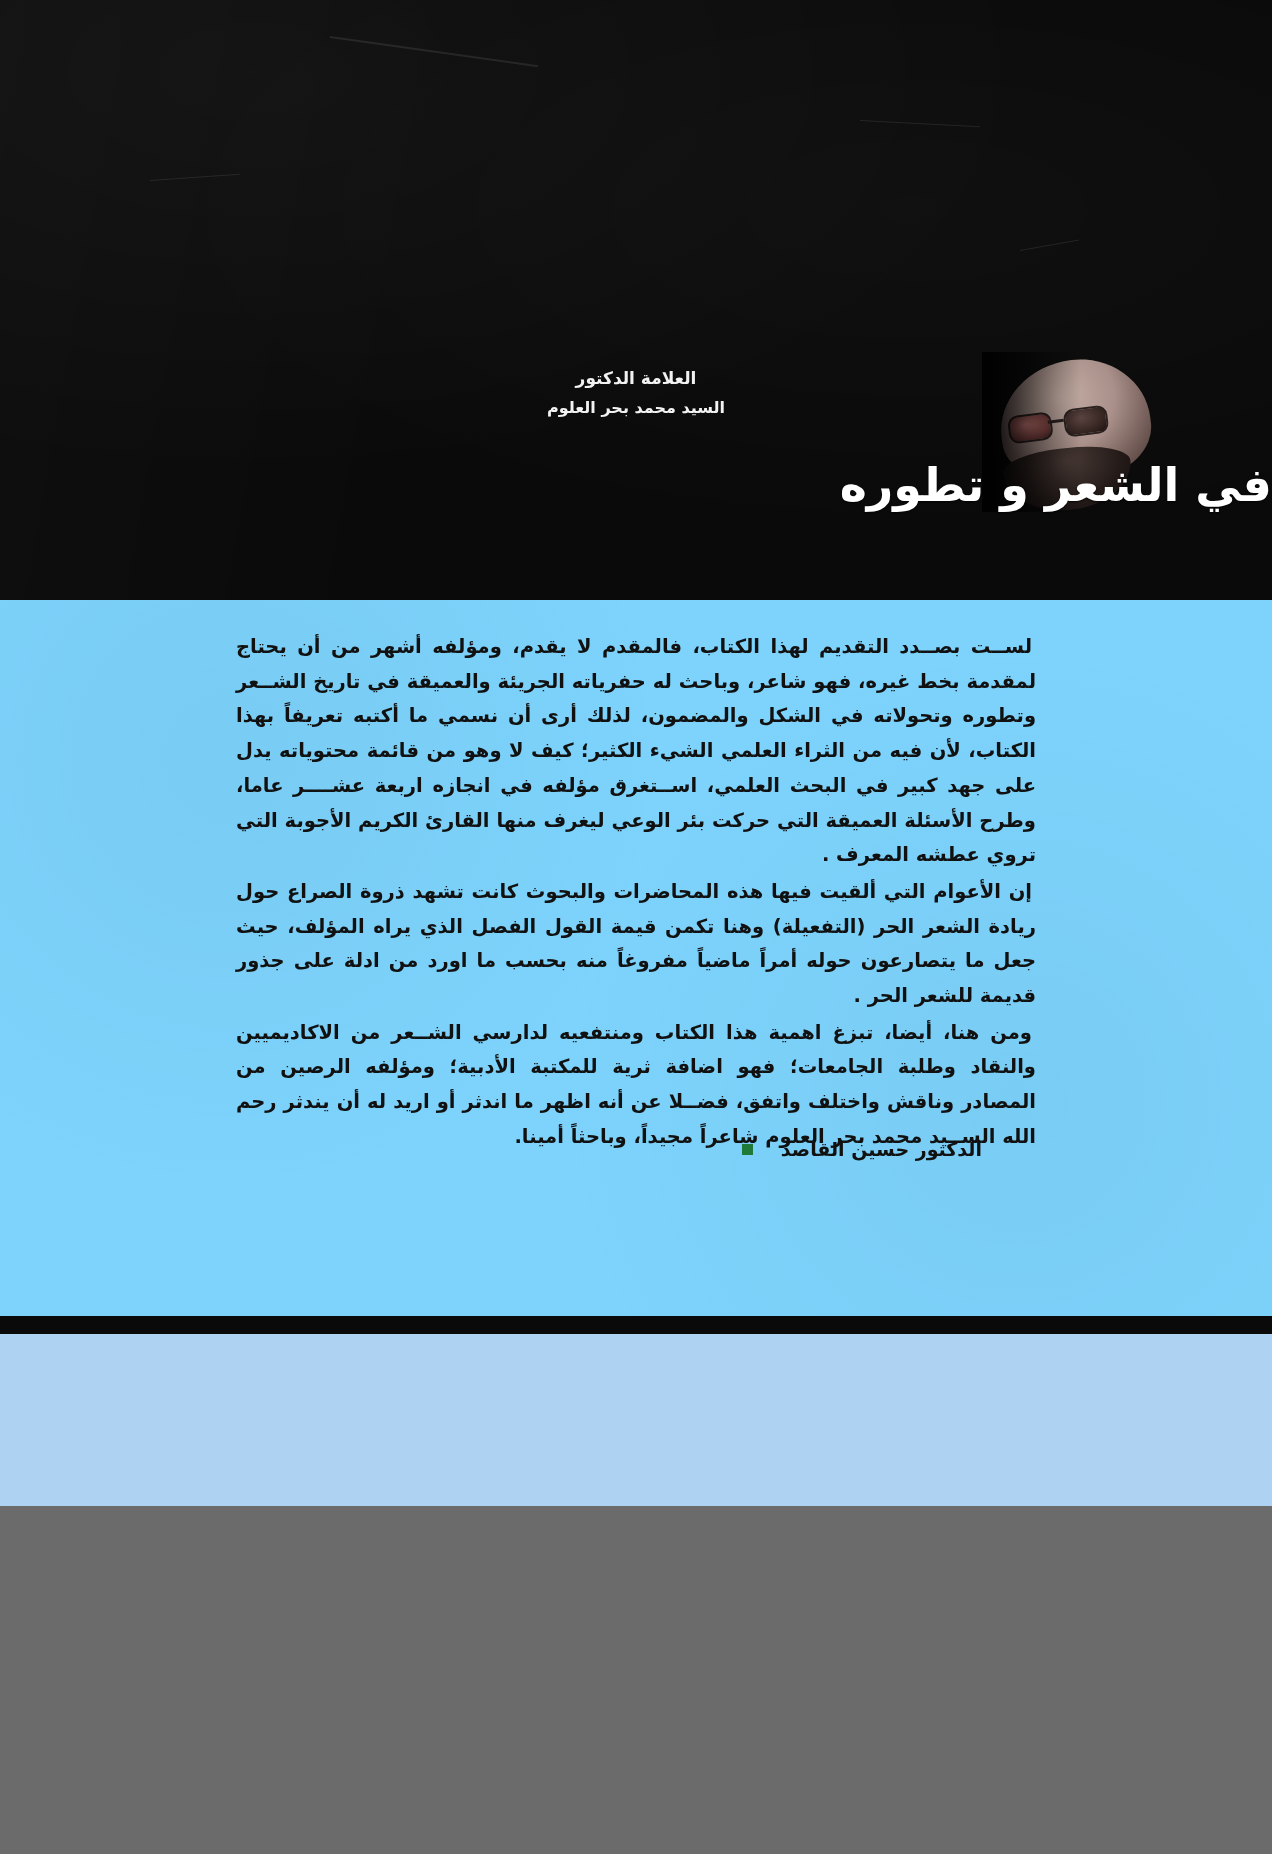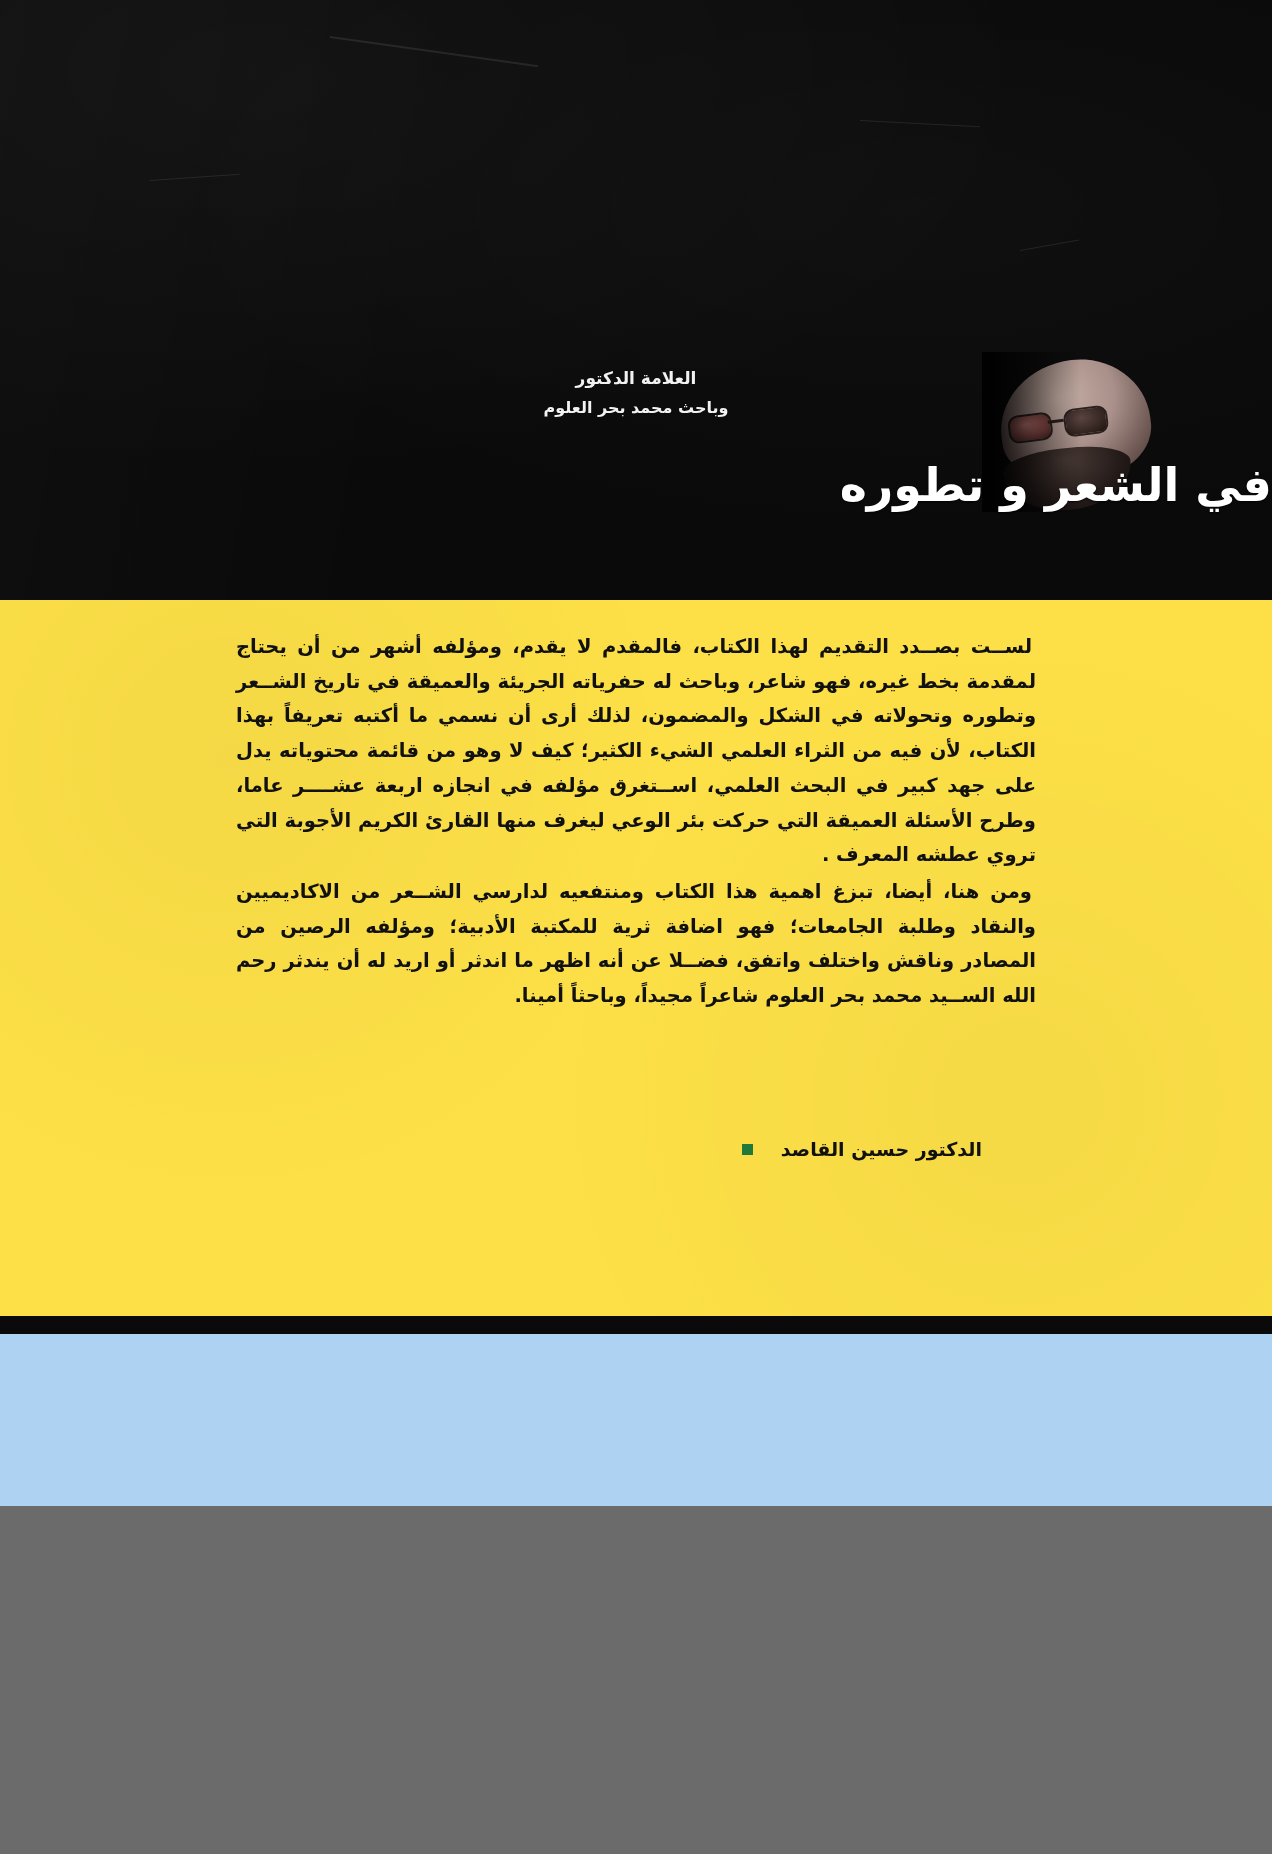--- a/index.html
+++ b/index.html
@@ -134,21 +134,21 @@
     font-weight: bold;
     font-family: "DejaVu Sans", sans-serif;
   }
 
   
   .blurb-panel {
     position: absolute;
     left: 0; top: 600px;
     width: 1272px;
     height: 716px;
-    background: #fde047;
+    background: #7dd3fc;
   }
   .blurb-panel .noise {
     position: absolute; inset: 0;
     background:
       radial-gradient(circle at 18% 22%, rgba(0,0,0,0.035), rgba(0,0,0,0) 38%),
       radial-gradient(circle at 80% 70%, rgba(0,0,0,0.03), rgba(0,0,0,0) 42%);
     pointer-events: none;
   }
   .blurb-text {
     position: absolute;
@@ -216,28 +216,29 @@
       <div class="glasses">
         <div class="lens l"></div>
         <div class="bridge"></div>
         <div class="lens r"></div>
       </div>
       <div class="beard"></div>
       <div class="shade"></div>
     </div>
 
     <div class="author-line author-title">العلامة الدكتور</div>
-    <div class="author-line author-name">وباحث محمد بحر العلوم</div>
+    <div class="author-line author-name">السيد محمد بحر العلوم</div>
     <div class="book-title">في الشعر و تطوره</div>
   </div>
 
   <div class="blurb-panel">
     <div class="noise"></div>
     <div class="blurb-text">
       <p>لســت بصــدد التقديم لهذا الكتاب، فالمقدم لا يقدم، ومؤلفه أشهر من أن يحتاج لمقدمة بخط غيره، فهو شاعر، وباحث له حفرياته الجريئة والعميقة في تاريخ الشــعر وتطوره وتحولاته في الشكل والمضمون، لذلك أرى أن نسمي ما أكتبه تعريفاً بهذا الكتاب، لأن فيه من الثراء العلمي الشيء الكثير؛ كيف لا وهو من قائمة محتوياته يدل على جهد كبير في البحث العلمي، اســتغرق مؤلفه في انجازه اربعة عشــــر عاما، وطرح الأسئلة العميقة التي حركت بئر الوعي ليغرف منها القارئ الكريم الأجوبة التي تروي عطشه المعرف .</p>
+      <p>إن الأعوام التي ألقيت فيها هذه المحاضرات والبحوث كانت تشهد ذروة الصراع حول ريادة الشعر الحر (التفعيلة) وهنا تكمن قيمة القول الفصل الذي يراه المؤلف، حيث جعل ما يتصارعون حوله أمراً ماضياً مفروغاً منه بحسب ما اورد من ادلة على جذور قديمة للشعر الحر .</p>
       <p>ومن هنا، أيضا، تبزغ اهمية هذا الكتاب ومنتفعيه لدارسي الشــعر من الاكاديميين والنقاد وطلبة الجامعات؛ فهو اضافة ثرية للمكتبة الأدبية؛ ومؤلفه الرصين من المصادر وناقش واختلف واتفق، فضــلا عن أنه اظهر ما اندثر أو اريد له أن يندثر رحم الله الســيد محمد بحر العلوم شاعراً مجيداً، وباحثاً أمينا.</p>
     </div>
     <div class="signature">
       <span>الدكتور حسين القاصد</span>
       <span class="sig-square"></span>
     </div>
   </div>
 
   <div class="dark-rule"></div>
   <div class="footer">

